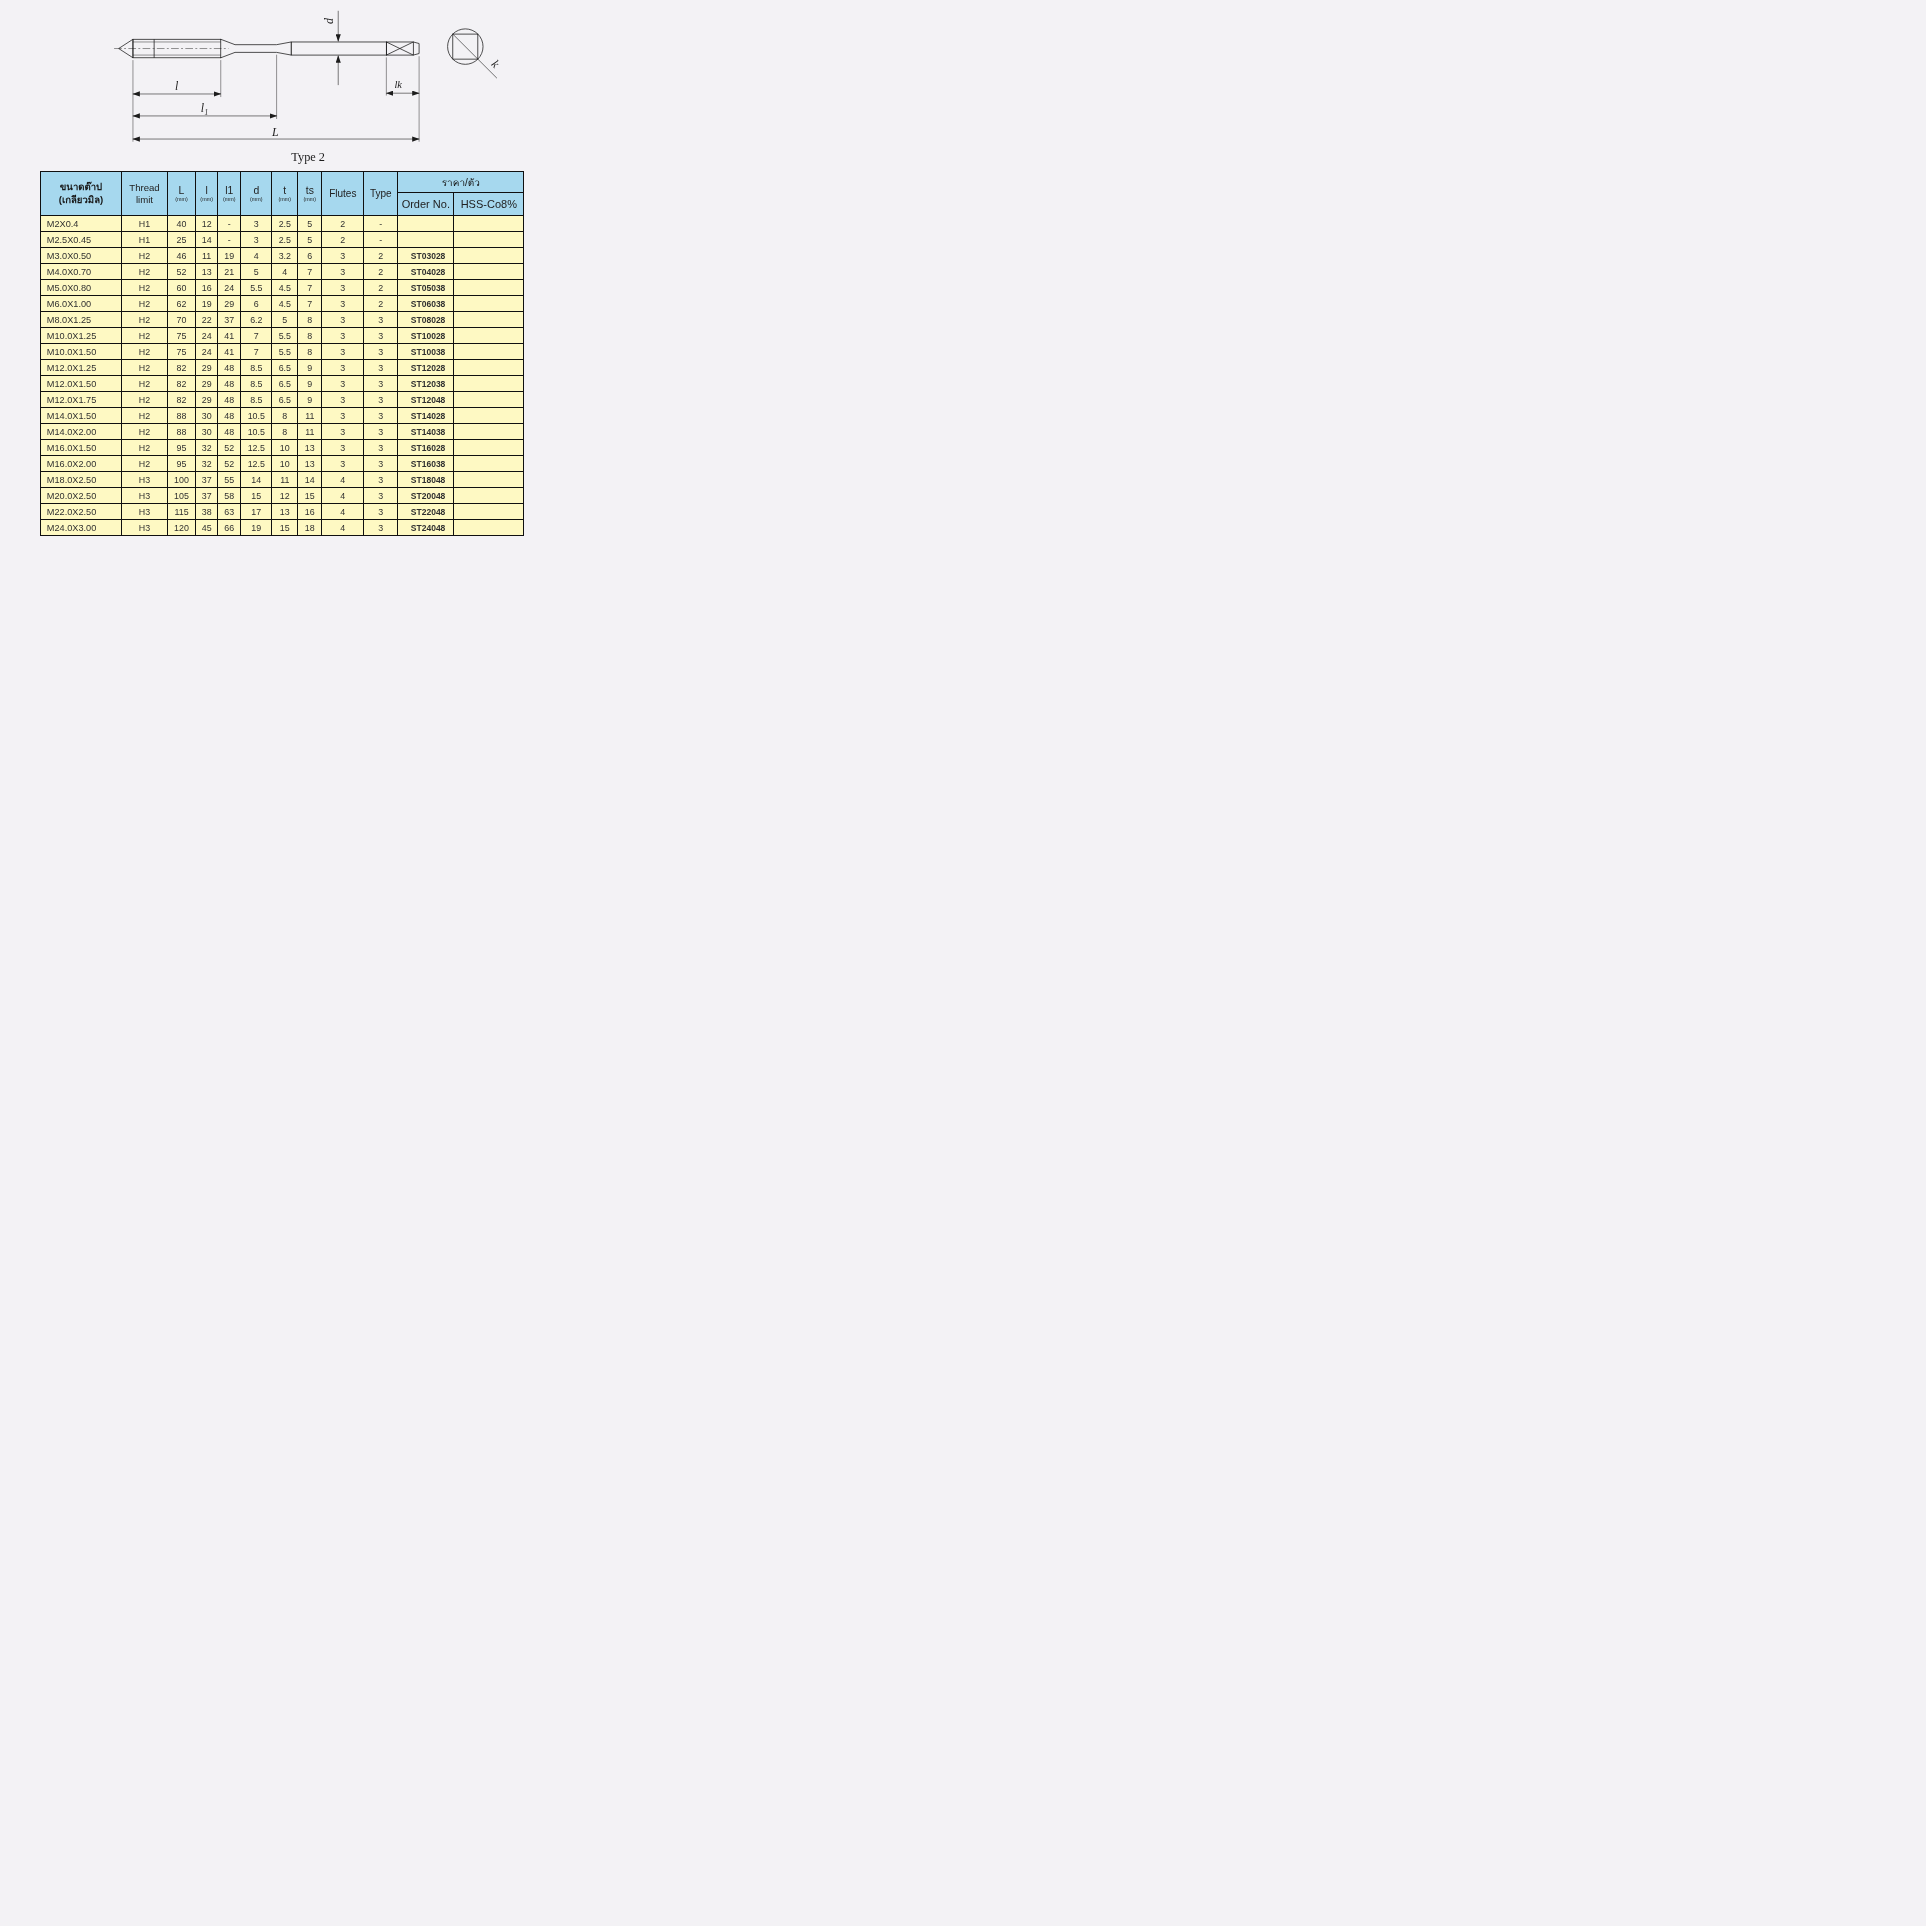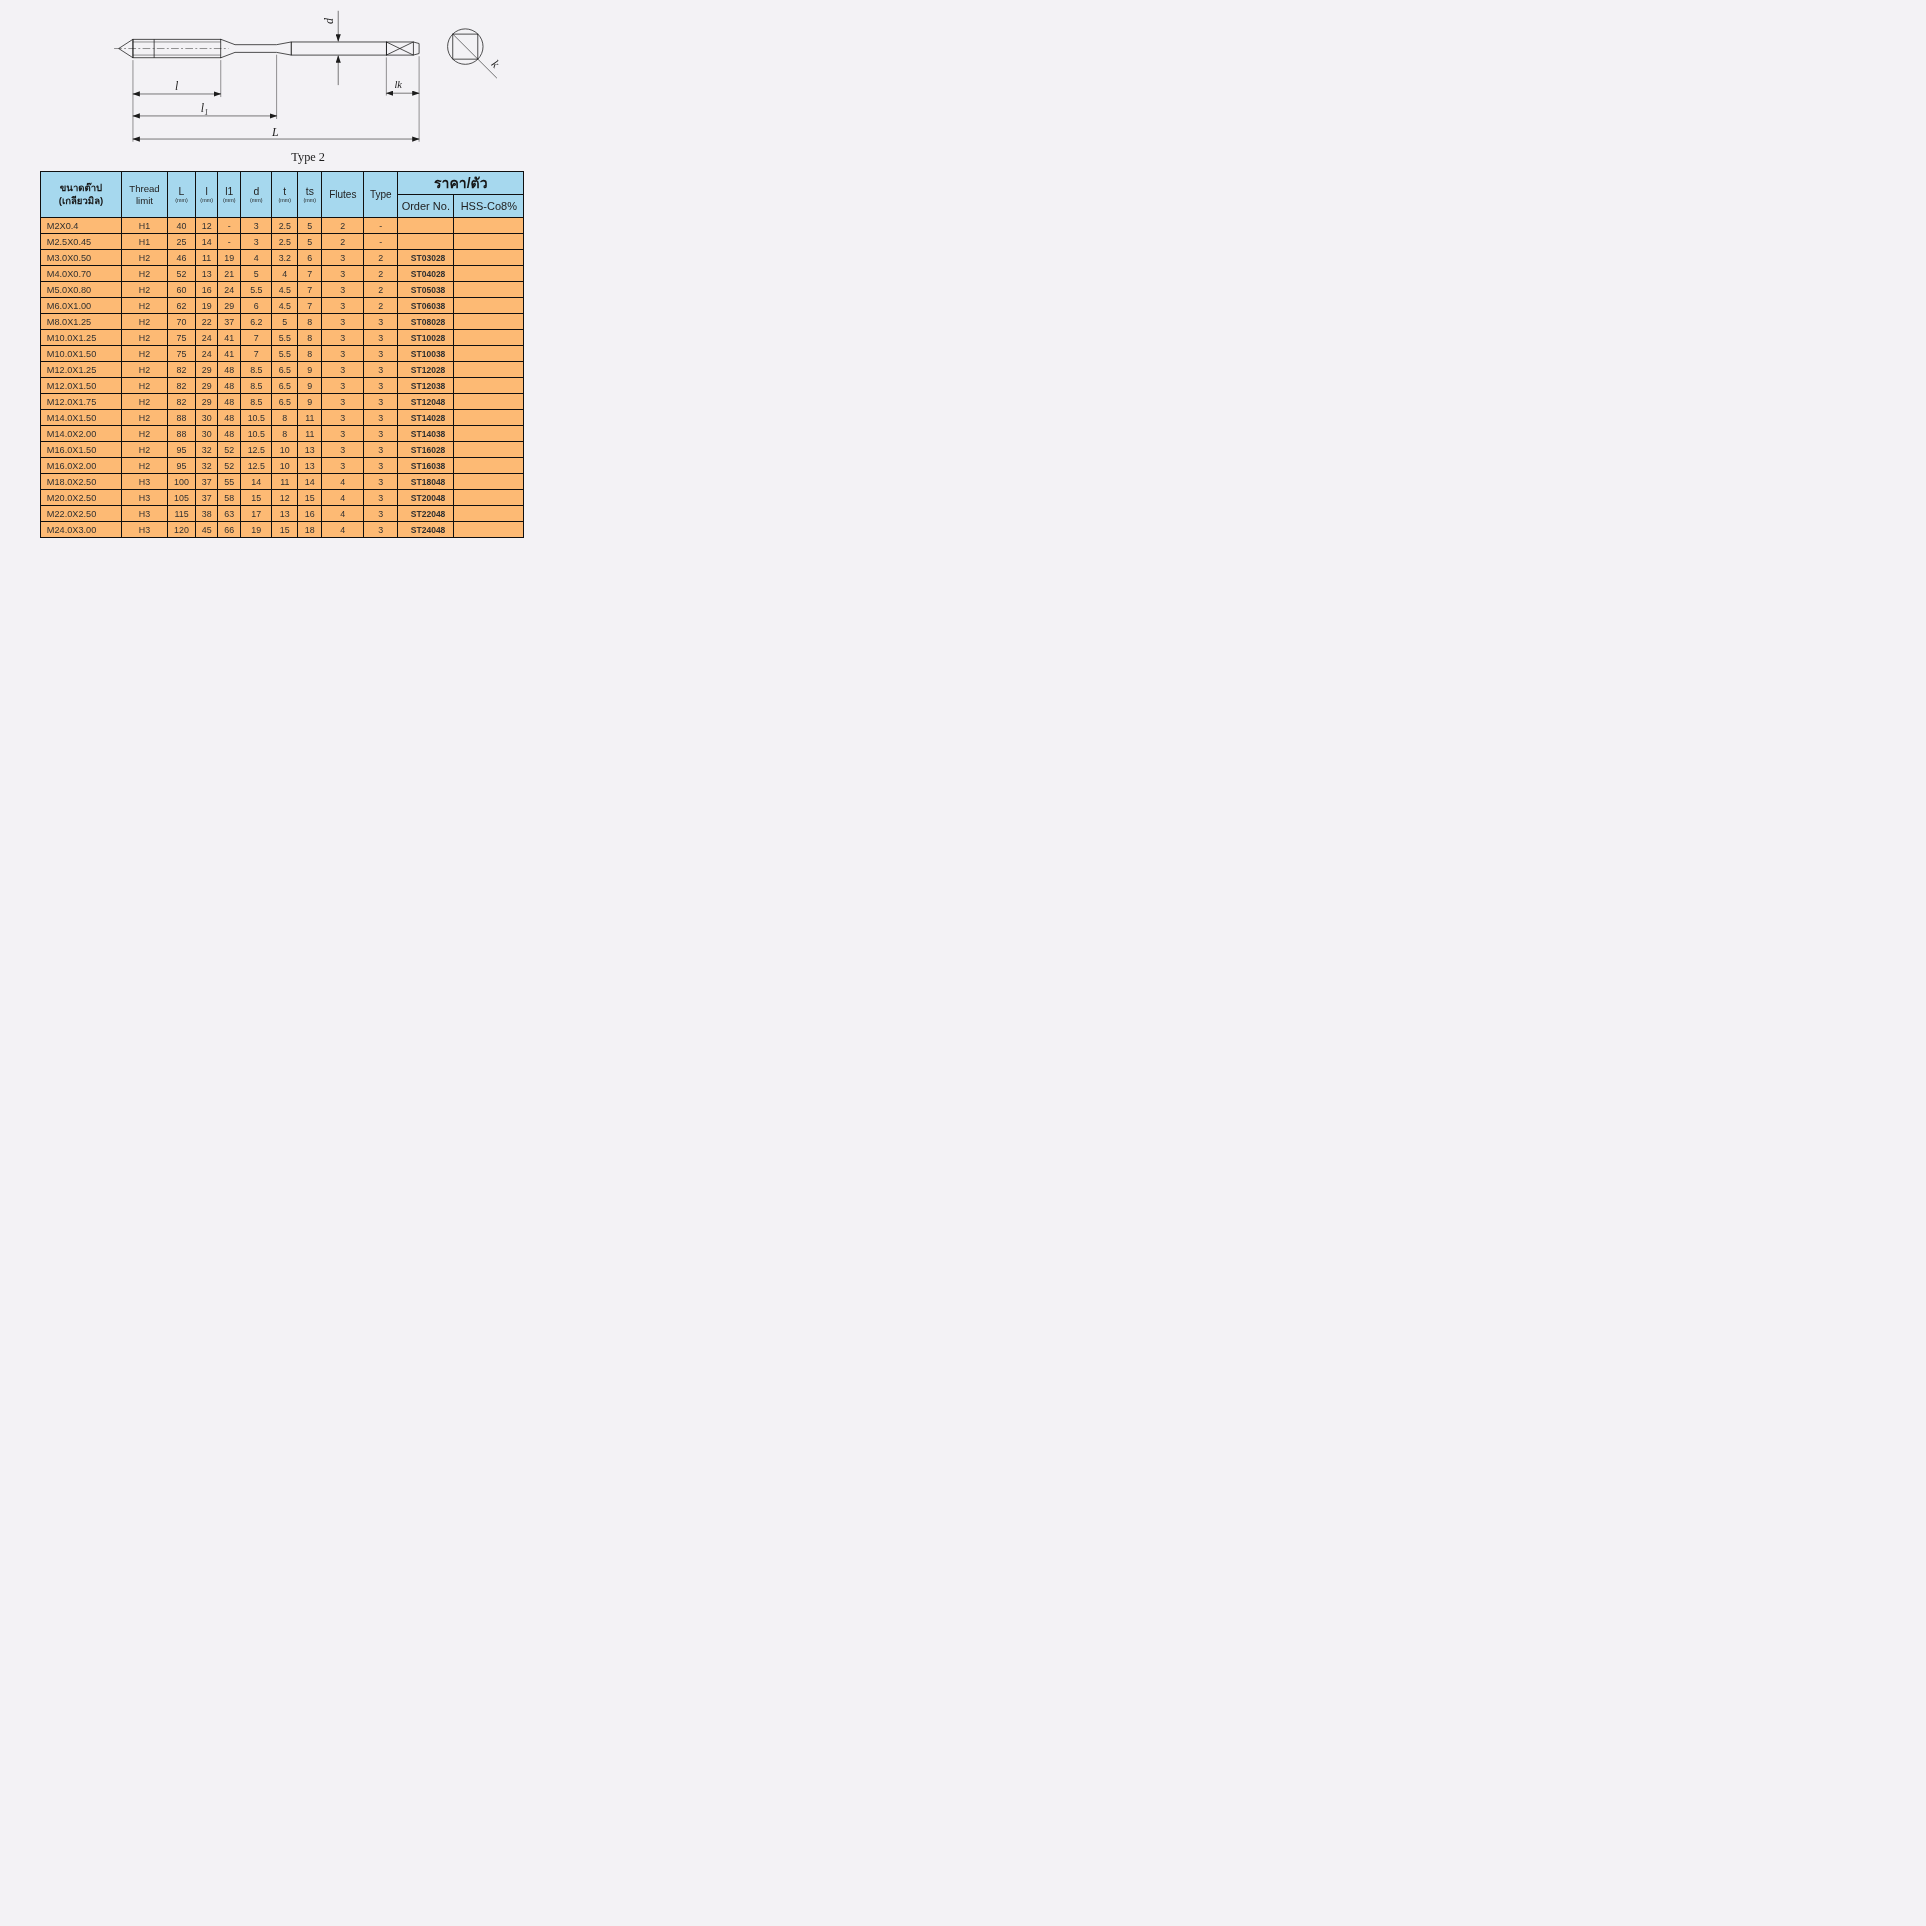--- a/index.html
+++ b/index.html
@@ -18,37 +18,37 @@
     fill:#1c1c1c;
   }
   .dim-label { font-size:31px; font-style:italic; }
   .dim-label-sm { font-size:27px; font-style:italic; }
   .dim-sub { font-size:19px; font-style:italic; }
   .caption { font-size:32px; }
 
   .table-wrap { margin:6.2px 0 0 40px; }
   table {
     border-collapse:collapse; table-layout:fixed;
-    width:483px; background:#fdba74;
+    width:483px; background:#fef9c3;
     border:1.5px solid #101010;
   }
   th, td {
     border:0.8px solid #101010;
     text-align:center; vertical-align:middle;
     overflow:hidden; white-space:nowrap;
   }
   thead th { background:var(--header-bg,#a6d8ee); font-weight:normal; }
   thead tr.h-row1 { height:21px; }
   thead tr.h-row2 { height:23px; }
   .h-thai  { font-weight:bold; font-size:9.6px; line-height:1.35; color:#161616; }
   .h-two   { font-size:9.6px; line-height:1.25; color:#222; }
   .h-letter{ font-size:10.4px; line-height:1.1; color:#222; }
   .h-unit  { font-size:5.4px; line-height:1.2; color:#222; }
   .h-big   { font-size:10px; color:#222; }
-  .h-price { font-weight:bold; font-size:14px; color:#161616; }
+  .h-price { font-weight:normal; font-size:10px; color:#161616; }
   .h-sub   { font-size:11px; color:#222; }
 
   tbody td { height:16px; font-size:8.9px; color:#303030; }
   tbody td.c0  { text-align:left; padding-left:5.8px; font-size:9.2px; }
   tbody td.c10 { text-align:center; padding-left:4.6px; font-weight:bold; font-size:8.5px; }
 </style>
 </head>
 <body>
 
 <div class="diagram-wrap">

